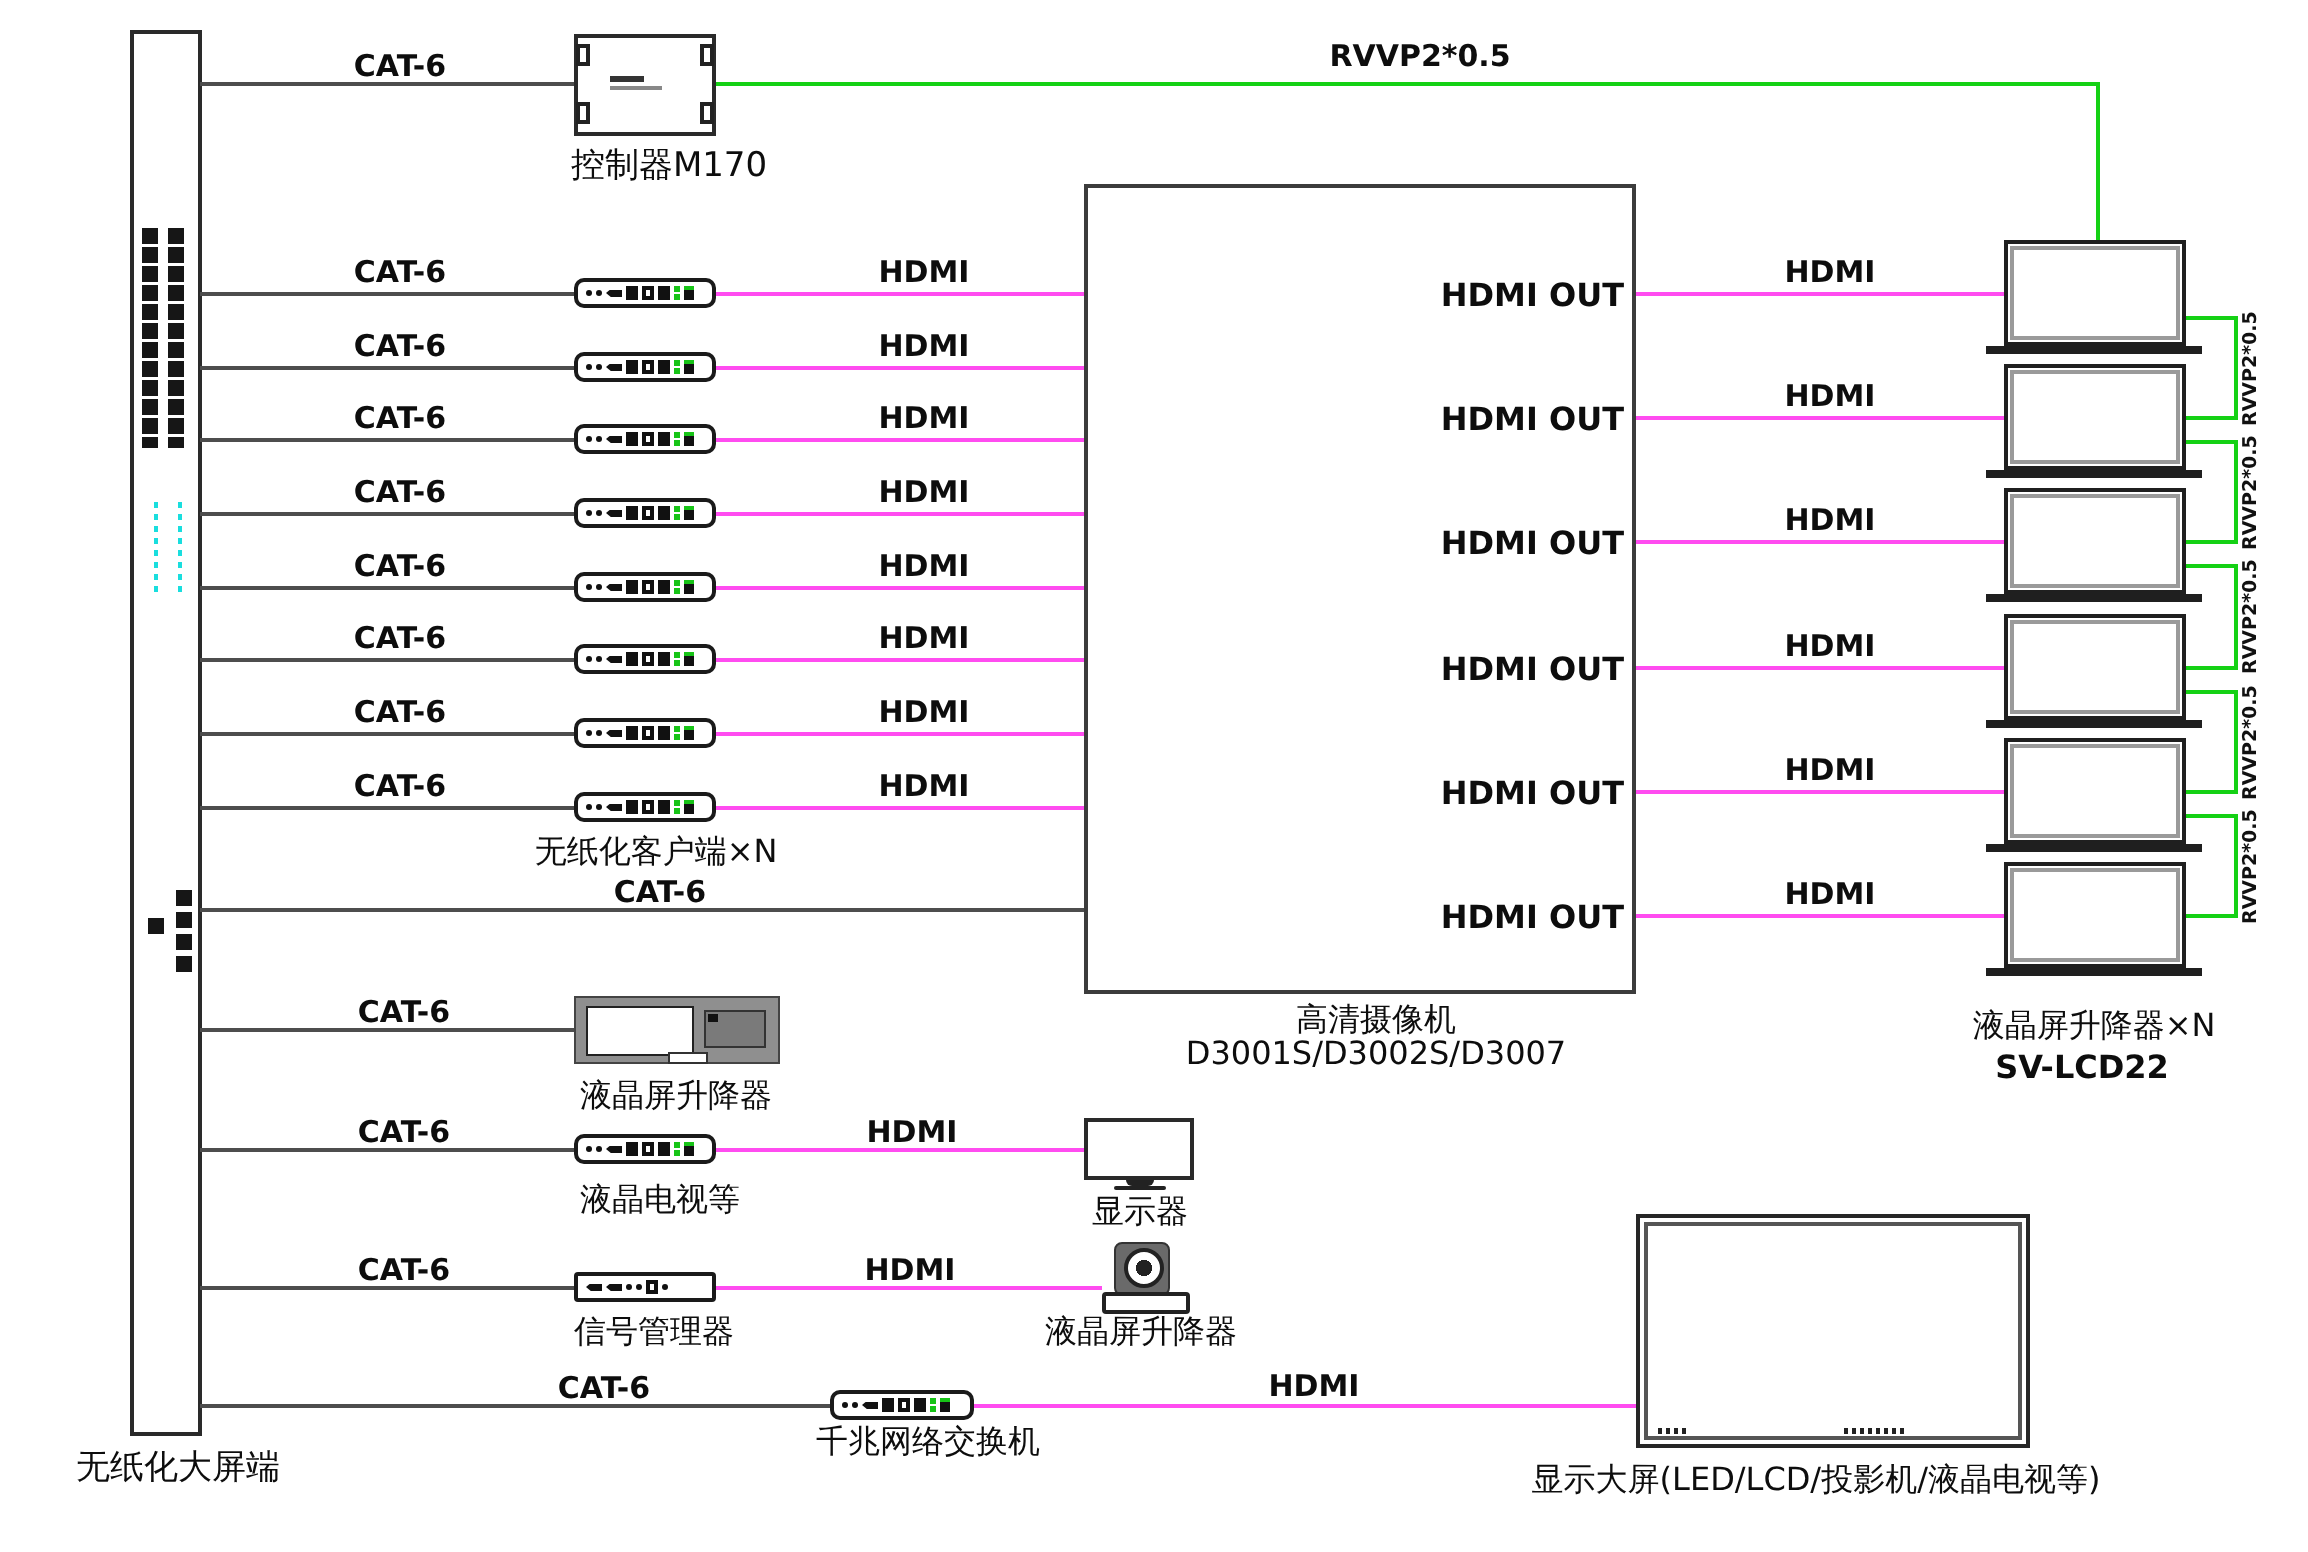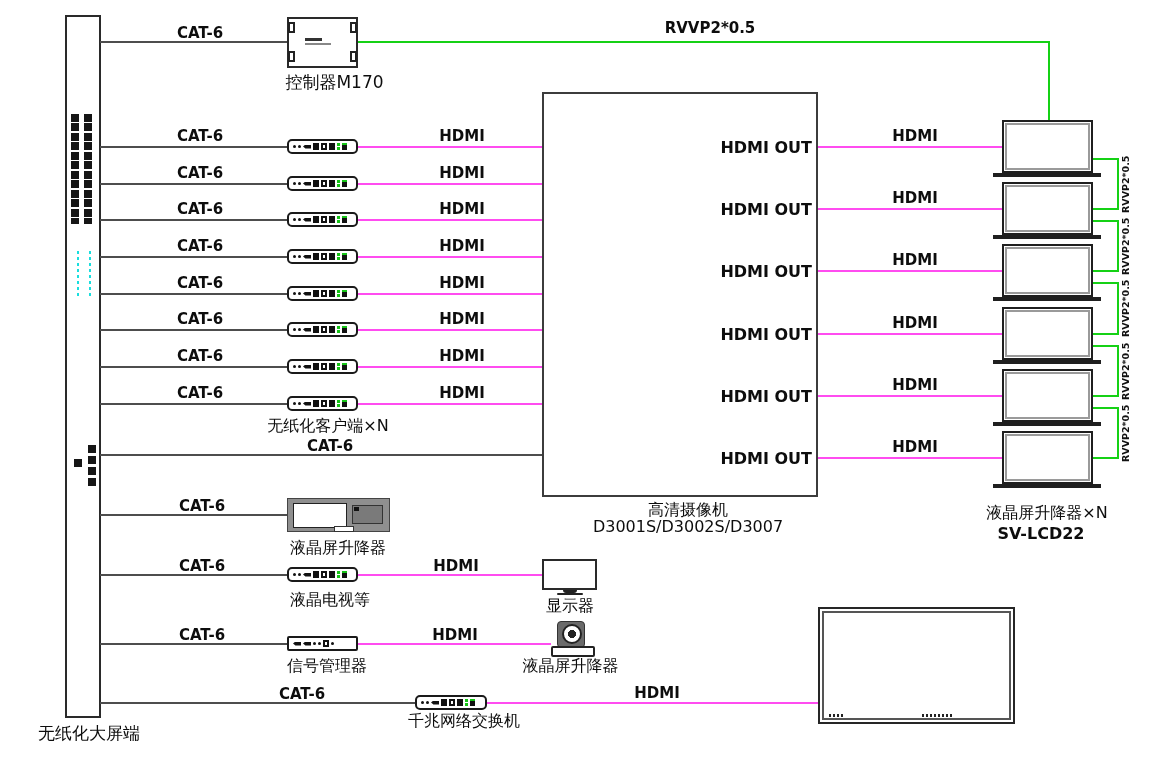--- a/index.html
+++ b/index.html
@@ -344,14 +344,15 @@
     </div>
   <div class="hl hdmi" style="left:487px;top:702px;width:331px"></div>
   <div class="tag" style="left:620px;top:684px;width:74px">HDMI</div>
   <div class="cn" style="left:408px;top:711px;width:106px">千兆网络交换机</div>
 
   <div class="box" style="left:818px;top:607px;width:197px;height:117px;border-color:#262626">
     <i style="position:absolute;inset:2px;border:2px solid #555;background:#fff"></i>
   </div>
   <div class="dots" style="left:829px;top:714px;width:15px"></div>
   <div class="dots" style="left:922px;top:714px;width:30px"></div>
+  <div class="cn" style="left:752px;top:730px;width:312px">显示大屏(LED/LCD/投影机/液晶电视等)</div>
 
 </div>
 
 </body></html>

